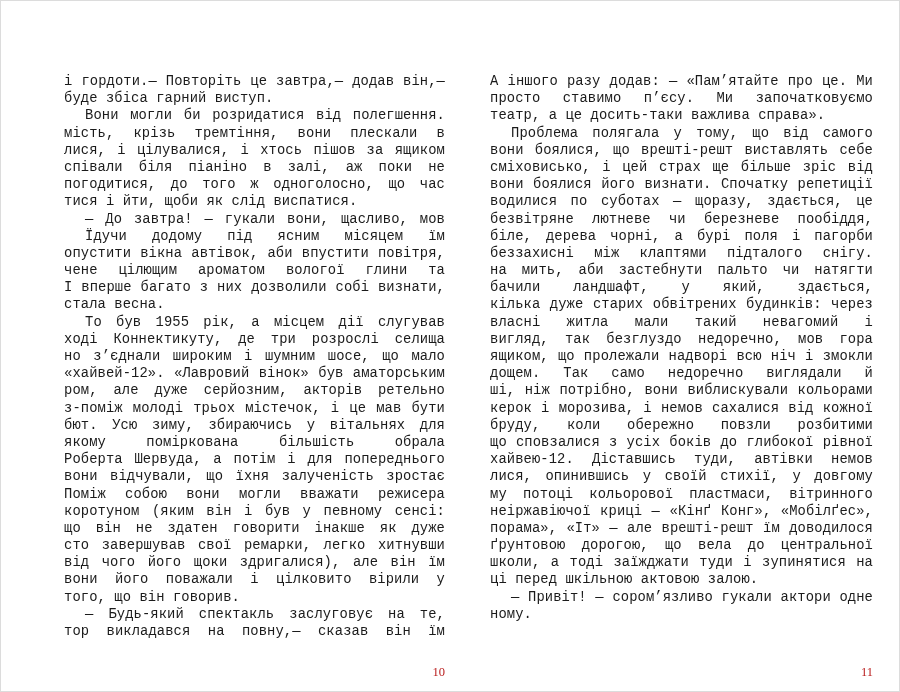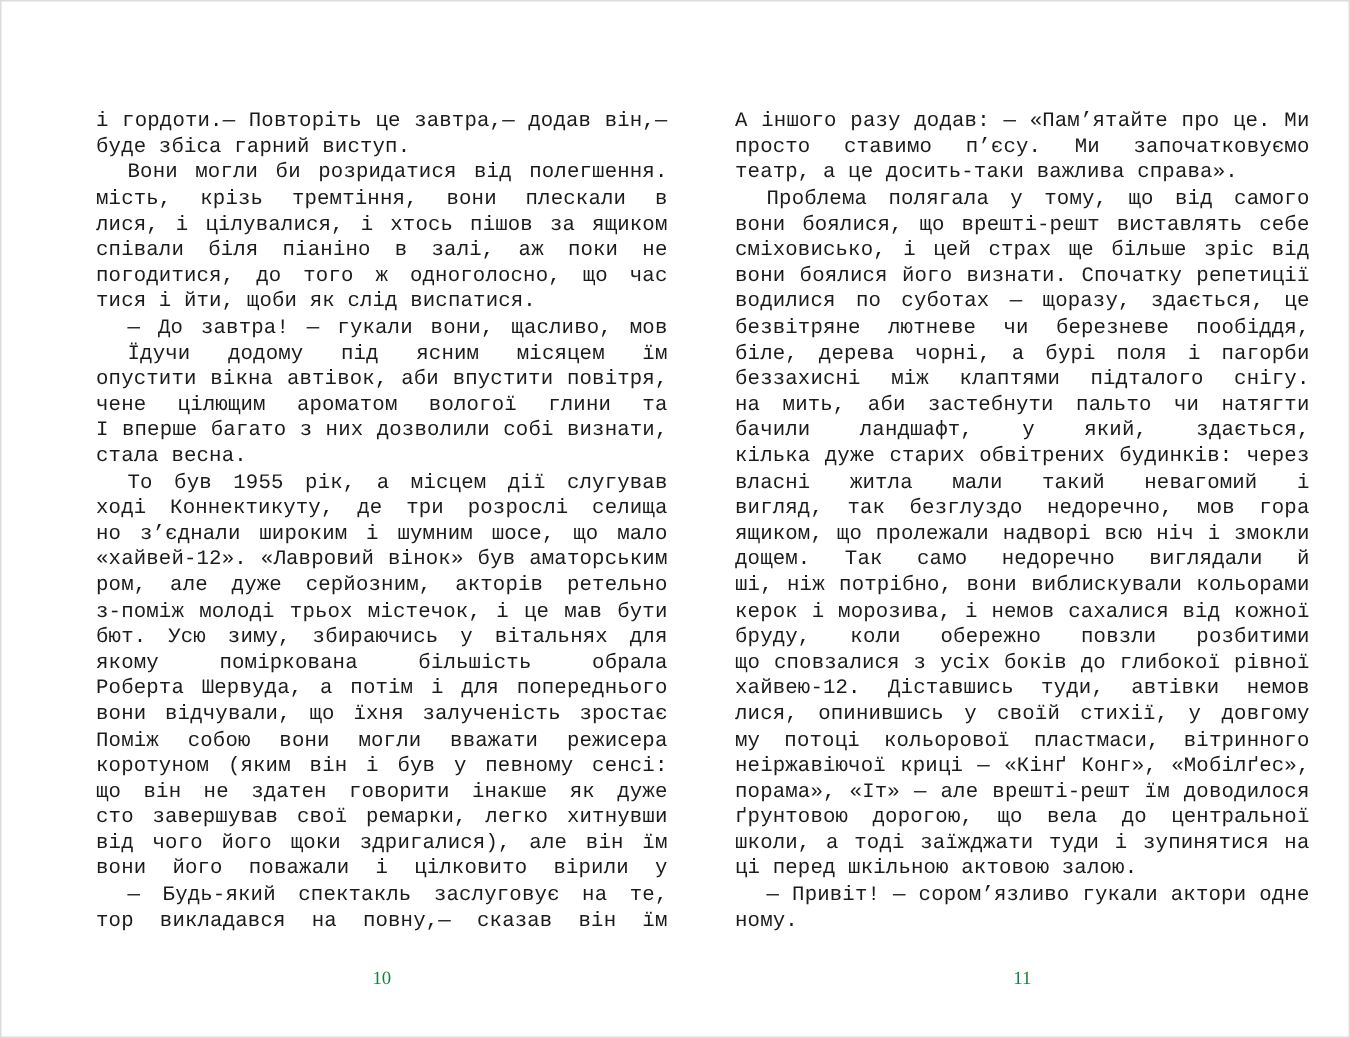--- a/index.html
+++ b/index.html
@@ -32,26 +32,26 @@
     overflow: hidden;
     hyphens: none;
   }
   .line.j {
     text-align: justify;
     text-align-last: justify;
   }
   .line.ind { text-indent: 21px; }
   .folio {
     position: absolute;
-    top: 644px;
+    top: 664px;
     left: 0;
     width: 100%;
-    text-align: center;
+    text-align: right;
     font-size: 12.5px;
-    color: #15803d;
+    color: #b91c1c;
   }
 </style>
 </head>
 <body>
 
 <div class="spread">
   <div class="page left">
     <div class="text-block">
         <div class="line j">і гордоти.— Повторіть це завтра,— додав він,— і це</div>
         <div class="line">буде збіса гарний виступ.</div>
@@ -76,20 +76,21 @@
         <div class="line j">бют. Усю зиму, збираючись у вітальнях для захоплених</div>
         <div class="line j">якому поміркована більшість обрала «Скам’янілий ліс»</div>
         <div class="line j">Роберта Шервуда, а потім і для попереднього кастингу,</div>
         <div class="line j">вони відчували, що їхня залученість зростає щотижня.</div>
         <div class="line j">Поміж собою вони могли вважати режисера смішним</div>
         <div class="line j">коротуном (яким він і був у певному сенсі: здавалося,</div>
         <div class="line j">що він не здатен говорити інакше як дуже щиро, і ча-</div>
         <div class="line j">сто завершував свої ремарки, легко хитнувши головою,</div>
         <div class="line j">від чого його щоки здригалися), але він їм подобався,</div>
         <div class="line j">вони його поважали і цілковито вірили у більшість із</div>
+        <div class="line">того, що він говорив.</div>
         <div class="line ind j">— Будь-який спектакль заслуговує на те, щоб ак-</div>
         <div class="line j">тор викладався на повну,— сказав він їм одного разу.</div>
       </div>
     <div class="folio">10</div>
   </div>
   <div class="page right">
     <div class="text-block">
         <div class="line j">А іншого разу додав: — «Пам’ятайте про це. Ми не</div>
         <div class="line j">просто ставимо п’єсу. Ми започатковуємо місцевий</div>
         <div class="line">театр, а це досить-таки важлива справа».</div>

